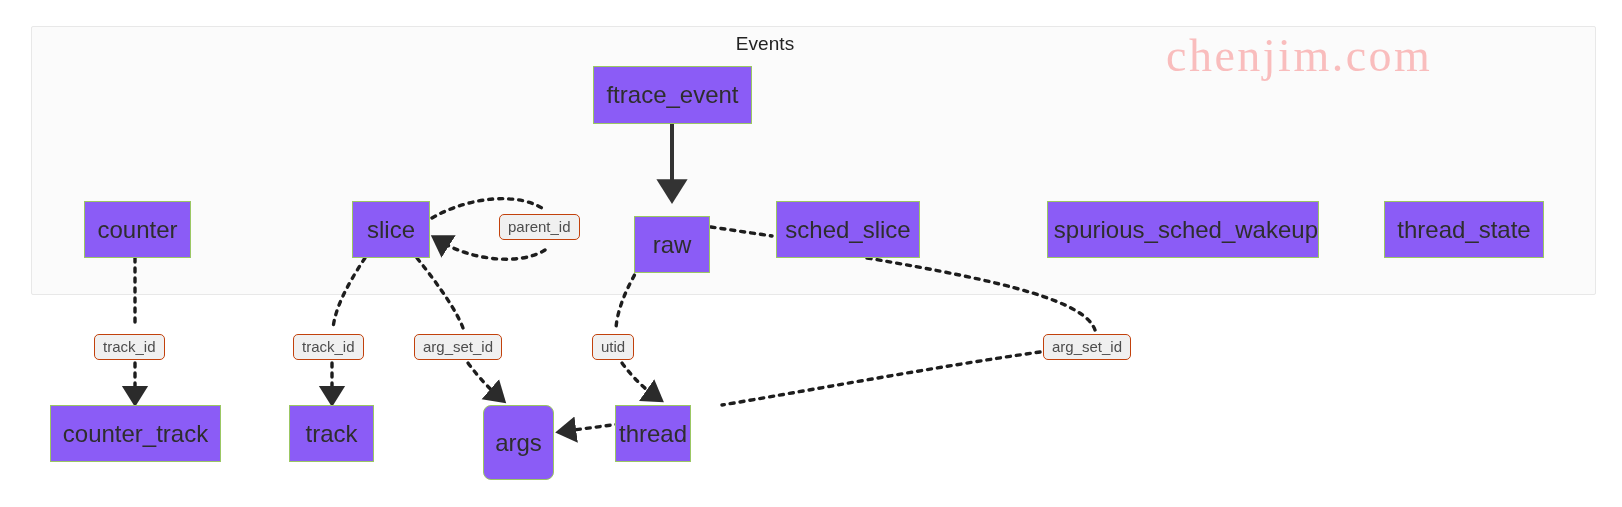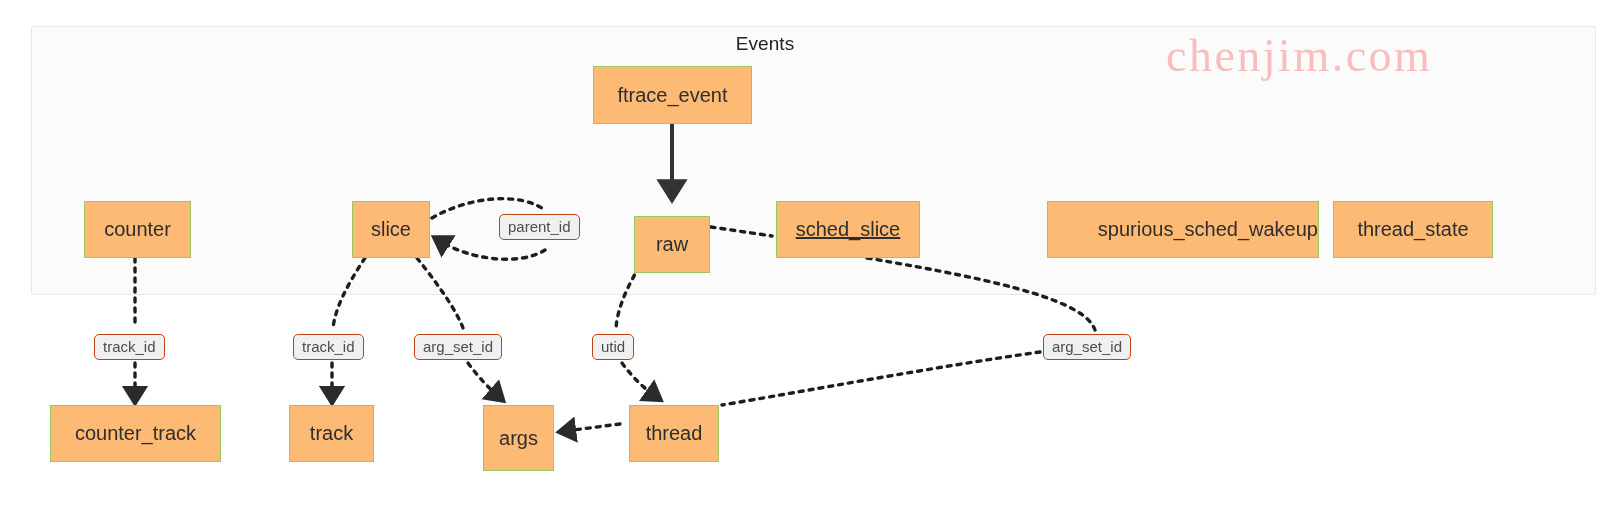--- a/index.html
+++ b/index.html
@@ -56,27 +56,27 @@
     font-size: 46px;
     color: #f9bdbd;
     letter-spacing: 2.5px;
     white-space: nowrap;
     user-select: none;
   }
 
   
   .node {
     position: absolute;
-    background: #fdba74;
+    background: #8b5cf6;
     border: 1.3px solid #9bc763;
     box-sizing: border-box;
     display: flex;
     align-items: center;
     justify-content: center;
-    font-size: 20px;
+    font-size: 24px;
     color: #2e2e2e;
     white-space: nowrap;
   }
 
   
   .edge-label {
     position: absolute;
     background: #f0f0f0;
     border: 1px solid #c2410c;
     border-radius: 5px;
@@ -162,45 +162,45 @@
   </div>
 
   <div class="node" style="left:352px; top:201px; width:78px; height:57px;">
     <span>slice</span>
   </div>
 
   <div class="node" style="left:634px; top:201px; width:76px; height:57px;margin-top:15px;">
     <span>raw</span>
   </div>
 
-  <div class="node" style="left:776px; top:201px; width:144px; height:57px;text-decoration:underline;">
+  <div class="node" style="left:776px; top:201px; width:144px; height:57px;">
     <span>sched_slice</span>
   </div>
 
   <div class="node" style="left:1047px; top:201px; width:272px; height:57px;justify-content:flex-end;">
     <span>spurious_sched_wakeup</span>
   </div>
 
-  <div class="node" style="left:1333px; top:201px; width:160px; height:57px;">
+  <div class="node" style="left:1384px; top:201px; width:160px; height:57px;">
     <span>thread_state</span>
   </div>
 
   <div class="node" style="left:50px; top:405px; width:171px; height:57px;text-align:center;">
     <span>counter_track</span>
   </div>
 
   <div class="node" style="left:289px; top:405px; width:85px; height:57px;">
     <span>track</span>
   </div>
 
-  <div class="node" style="left:483px; top:405px; width:71px; height:66px;">
+  <div class="node" style="left:483px; top:405px; width:71px; height:75px;border-radius:8px;">
     <span>args</span>
   </div>
 
-  <div class="node" style="left:629px; top:405px; width:90px; height:57px;text-align:center;">
+  <div class="node" style="left:615px; top:405px; width:76px; height:57px;text-align:center;">
     <span>thread</span>
   </div>
 
   <div class="edge-label" style="left:499px; top:214px;">parent_id</div>
 
   <div class="edge-label" style="left:94px; top:334px;">track_id</div>
 
   <div class="edge-label" style="left:293px; top:334px;">track_id</div>
 
   <div class="edge-label" style="left:414px; top:334px;">arg_set_id</div>

